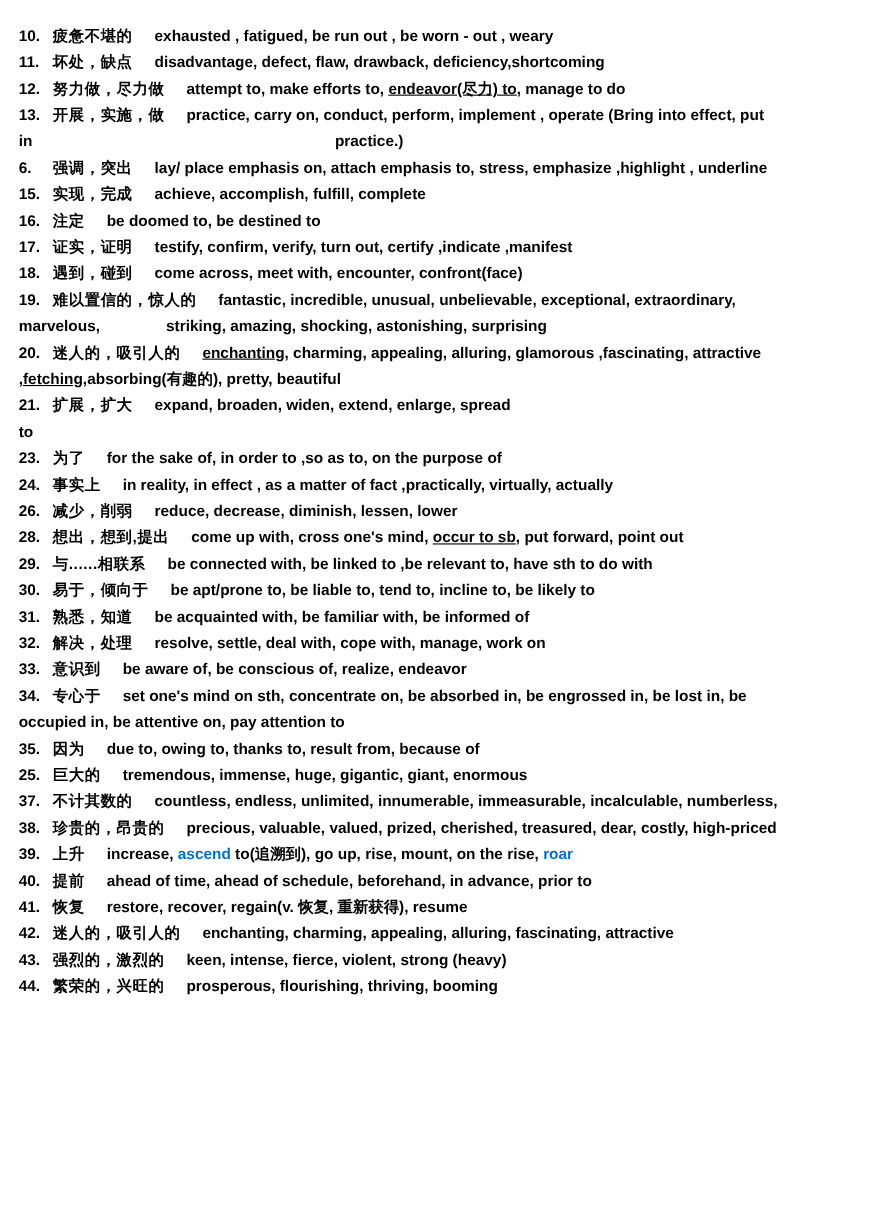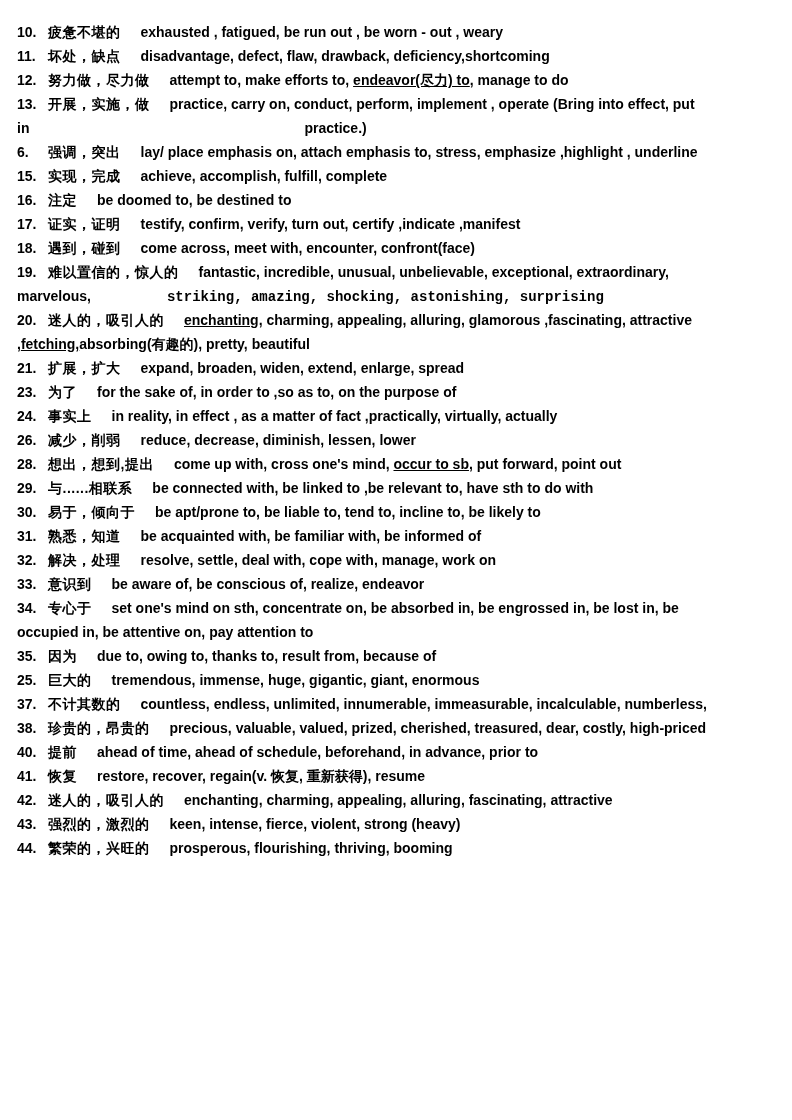--- a/index.html
+++ b/index.html
@@ -48,38 +48,40 @@
       <div class="line"><span class="num">11.</span><span class="cn">坏处，缺点</span><span class="seg">disadvantage, defect, flaw, drawback, deficiency,shortcoming</span></div>
       <div class="line"><span class="num">12.</span><span class="cn">努力做，尽力做</span><span class="seg">attempt to, make efforts to, </span><span class="seg ul">endeavor(尽力) to</span><span class="seg">, manage to do</span></div>
       <div class="line"><span class="num">13.</span><span class="cn">开展，实施，做</span><span class="seg">practice, carry on, conduct, perform, implement , operate (Bring into effect, put</span></div>
       <div class="line"><span class="seg">in</span><span class="seg" style="margin-left: 275px;">practice.)</span></div>
       <div class="line"><span class="num">6.</span><span class="cn">强调，突出</span><span class="seg">lay/ place emphasis on, attach emphasis to, stress, emphasize ,highlight , underline</span></div>
       <div class="line"><span class="num">15.</span><span class="cn">实现，完成</span><span class="seg">achieve, accomplish, fulfill, complete</span></div>
       <div class="line"><span class="num">16.</span><span class="cn">注定</span><span class="seg">be doomed to, be destined to</span></div>
       <div class="line"><span class="num">17.</span><span class="cn">证实，证明</span><span class="seg">testify, confirm, verify, turn out, certify ,indicate ,manifest</span></div>
       <div class="line"><span class="num">18.</span><span class="cn">遇到，碰到</span><span class="seg">come across, meet with, encounter, confront(face)</span></div>
       <div class="line"><span class="num">19.</span><span class="cn">难以置信的，惊人的</span><span class="seg">fantastic, incredible, unusual, unbelievable, exceptional, extraordinary,</span></div>
-      <div class="line"><span class="seg">marvelous,</span><span class="seg" style="margin-left: 76px; font-family: Liberation Mono, monospace;">striking, amazing, shocking, astonishing, surprising</span></div>
+      <div class="line"><span class="seg">marvelous,</span><span class="seg" style="margin-left: 60px;">striking, amazing, shocking, astonishing, surprising</span></div>
       <div class="line"><span class="num">20.</span><span class="cn">迷人的，吸引人的</span><span class="seg ul">enchanting</span><span class="seg">, charming, appealing, alluring, glamorous ,fascinating, attractive</span></div>
       <div class="line"><span class="seg">,</span><span class="seg ul">fetching,</span><span class="seg">absorbing(有趣的), pretty, beautiful</span></div>
       <div class="line"><span class="num">21.</span><span class="cn">扩展，扩大</span><span class="seg">expand, broaden, widen, extend, enlarge, spread</span></div>
+      <div class="line"><span class="seg">to</span></div>
       <div class="line"><span class="num">23.</span><span class="cn">为了</span><span class="seg">for the sake of, in order to ,so as to, on the purpose of</span></div>
       <div class="line"><span class="num">24.</span><span class="cn">事实上</span><span class="seg">in reality, in effect , as a matter of fact ,practically, virtually, actually</span></div>
       <div class="line"><span class="num">26.</span><span class="cn">减少，削弱</span><span class="seg">reduce, decrease, diminish, lessen, lower</span></div>
       <div class="line"><span class="num">28.</span><span class="cn">想出，想到,提出</span><span class="seg">come up with, cross one's mind, </span><span class="seg ul">occur to sb</span><span class="seg">, put forward, point out</span></div>
       <div class="line"><span class="num">29.</span><span class="cn">与......相联系</span><span class="seg">be connected with, be linked to ,be relevant to, have sth to do with</span></div>
       <div class="line"><span class="num">30.</span><span class="cn">易于，倾向于</span><span class="seg">be apt/prone to, be liable to, tend to, incline to, be likely to</span></div>
       <div class="line"><span class="num">31.</span><span class="cn">熟悉，知道</span><span class="seg">be acquainted with, be familiar with, be informed of</span></div>
       <div class="line"><span class="num">32.</span><span class="cn">解决，处理</span><span class="seg">resolve, settle, deal with, cope with, manage, work on</span></div>
       <div class="line"><span class="num">33.</span><span class="cn">意识到</span><span class="seg">be aware of, be conscious of, realize, endeavor</span></div>
       <div class="line"><span class="num">34.</span><span class="cn">专心于</span><span class="seg">set one's mind on sth, concentrate on, be absorbed in, be engrossed in, be lost in, be</span></div>
       <div class="line"><span class="seg">occupied in, be attentive on, pay attention to</span></div>
       <div class="line"><span class="num">35.</span><span class="cn">因为</span><span class="seg">due to, owing to, thanks to, result from, because of</span></div>
       <div class="line"><span class="num">25.</span><span class="cn">巨大的</span><span class="seg">tremendous, immense, huge, gigantic, giant, enormous</span></div>
       <div class="line"><span class="num">37.</span><span class="cn">不计其数的</span><span class="seg">countless, endless, unlimited, innumerable, immeasurable, incalculable, numberless,</span></div>
       <div class="line"><span class="num">38.</span><span class="cn">珍贵的，昂贵的</span><span class="seg">precious, valuable, valued, prized, cherished, treasured, dear, costly, high-priced</span></div>
+      <div class="line"><span class="num">39.</span><span class="cn">上升</span><span class="seg">increase, </span><span class="seg" style="color: rgb(0, 112, 192);">ascend</span><span class="seg"> to(追溯到), go up, rise, mount, on the rise, </span><span class="seg" style="color: rgb(0, 112, 192);">roar</span></div>
       <div class="line"><span class="num">40.</span><span class="cn">提前</span><span class="seg">ahead of time, ahead of schedule, beforehand, in advance, prior to</span></div>
       <div class="line"><span class="num">41.</span><span class="cn">恢复</span><span class="seg">restore, recover, regain(v. 恢复, 重新获得), resume</span></div>
       <div class="line"><span class="num">42.</span><span class="cn">迷人的，吸引人的</span><span class="seg">enchanting, charming, appealing, alluring, fascinating, attractive</span></div>
       <div class="line"><span class="num">43.</span><span class="cn">强烈的，激烈的</span><span class="seg">keen, intense, fierce, violent, strong (heavy)</span></div>
       <div class="line"><span class="num">44.</span><span class="cn">繁荣的，兴旺的</span><span class="seg">prosperous, flourishing, thriving, booming</span></div>
     </div>
 </div>
 
 </body></html>

